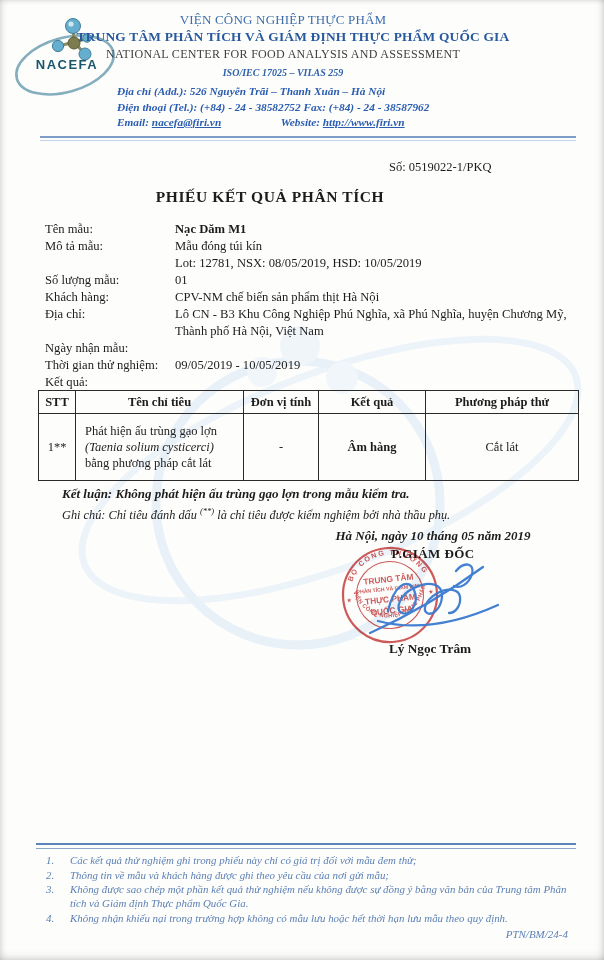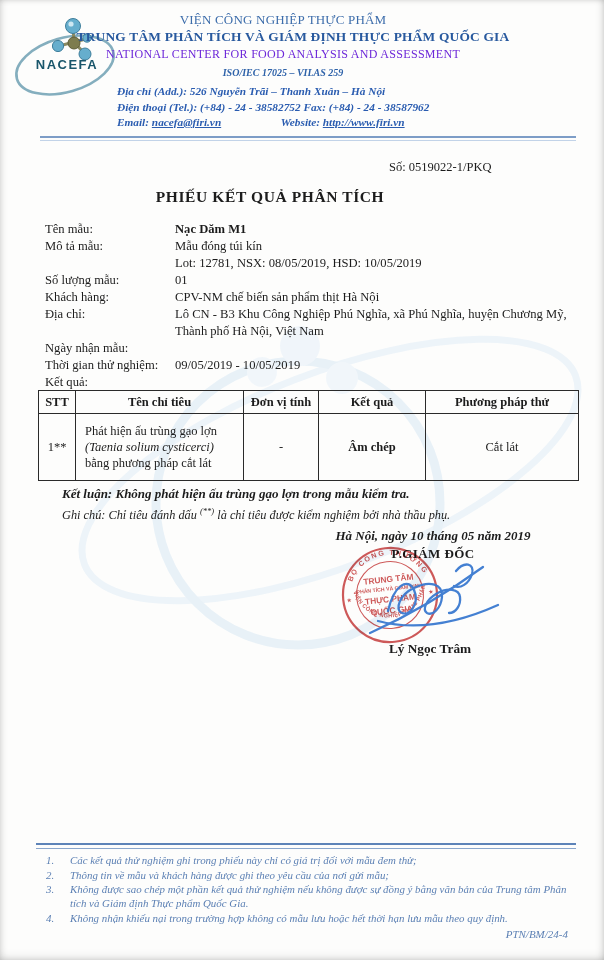--- a/index.html
+++ b/index.html
@@ -4,21 +4,21 @@
 <style>
   html,body{margin:0;padding:0;background:#9a9a9a;}
   .page{position:relative;width:604px;height:960px;margin:0 auto;background:#fdfdfc;
         font-family:"Liberation Serif","DejaVu Serif",serif;color:#1c1c1c;overflow:hidden;
         box-shadow:inset 4px 0 8px -4px rgba(0,0,0,.18), inset -5px 0 9px -5px rgba(0,0,0,.22), inset 0 -7px 12px -7px rgba(0,0,0,.18), inset 0 4px 6px -4px rgba(0,0,0,.10);}
   .abs{position:absolute;}
   
   .hdr-text{left:0;top:12px;width:566px;text-align:center;line-height:16px;}
   .hdr-l1{font-size:13px;color:#3d6dab;letter-spacing:.2px;}
   .hdr-l2{font-size:13.4px;color:#28599e;font-weight:bold;letter-spacing:.2px;margin-top:1px;padding-left:20px;}
-  .hdr-l3{font-size:12px;color:#6d28d9;margin-top:1px;letter-spacing:.3px;}
+  .hdr-l3{font-size:12px;color:#404040;margin-top:1px;letter-spacing:.3px;}
   .hdr-l4{font-size:10px;color:#2e62a9;font-weight:bold;font-style:italic;margin-top:3px;}
   .addr{left:117px;top:84px;width:420px;font-size:11.3px;line-height:15.5px;
         color:#2a5cb0;font-weight:bold;font-style:italic;}
   .addr a,.link{color:#2a5cb0;text-decoration:underline;cursor:pointer;}
   .ws-gap{display:inline-block;width:54px;}
   .rule-top{left:40px;top:136px;width:536px;height:2px;border-top:2.2px solid #7d9dc7;border-bottom:1px solid #c2d3e8;}
   
   .doc-no{left:389px;top:160px;font-size:12.5px;}
   .doc-title{left:0;top:188px;width:540px;text-align:center;font-size:15.5px;font-weight:bold;letter-spacing:.6px;}
   
@@ -172,21 +172,21 @@
       </thead>
       <tbody>
         <tr>
           <td class="c">1**</td>
           <td class="name-cell">
             <span>Phát hiện ấu trùng gạo lợn</span>
             <i>(Taenia solium cysticerci)</i>
             <span>bằng phương pháp cắt lát</span>
           </td>
           <td class="c">-</td>
-          <td class="result-cell">Âm chép</td>
+          <td class="result-cell">Âm hàng</td>
           <td class="c">Cắt lát</td>
         </tr>
       </tbody>
     </table>
   </div>
 
   <div class="abs remark">
     <span>Ghi chú:</span>
     <span>Chỉ tiêu đánh dấu</span>
     <sup>(**)</sup>

